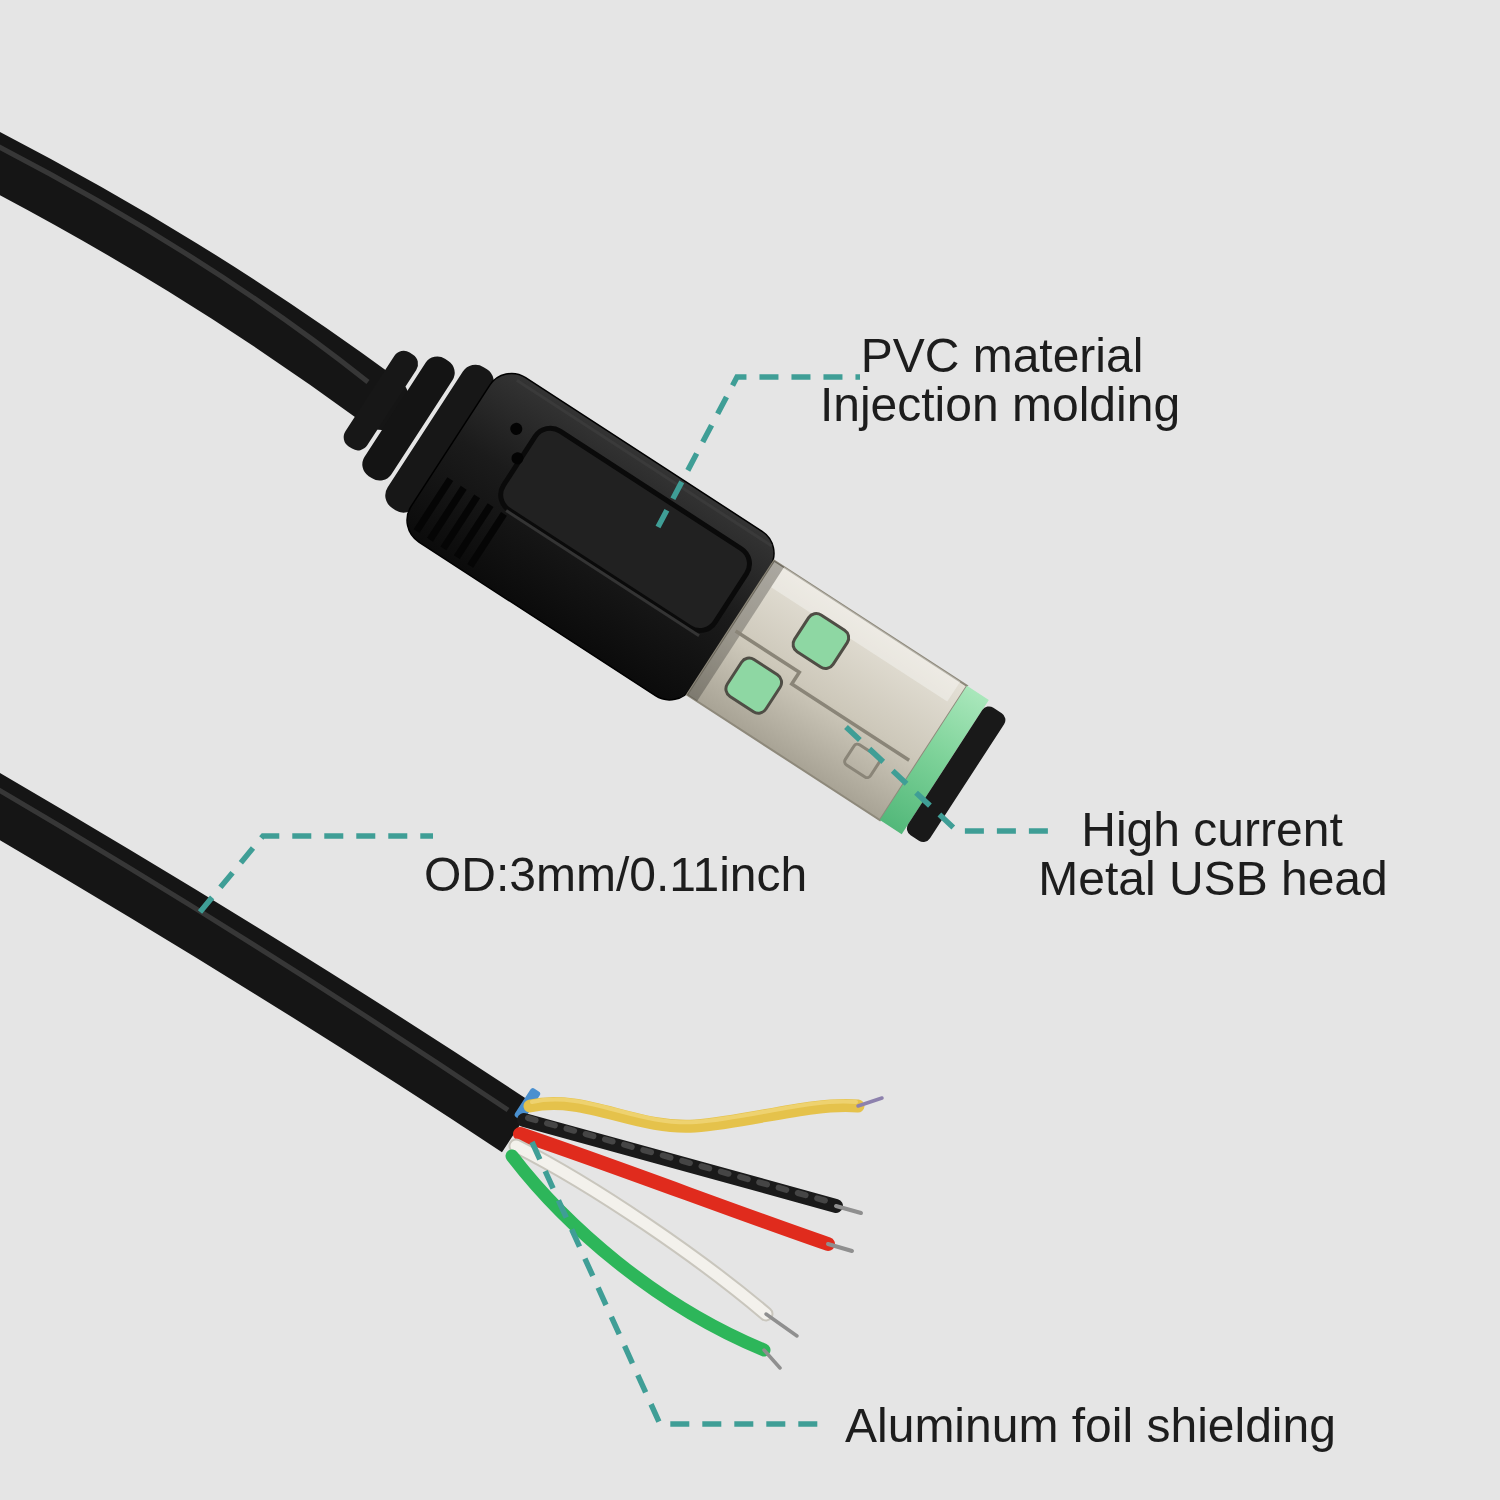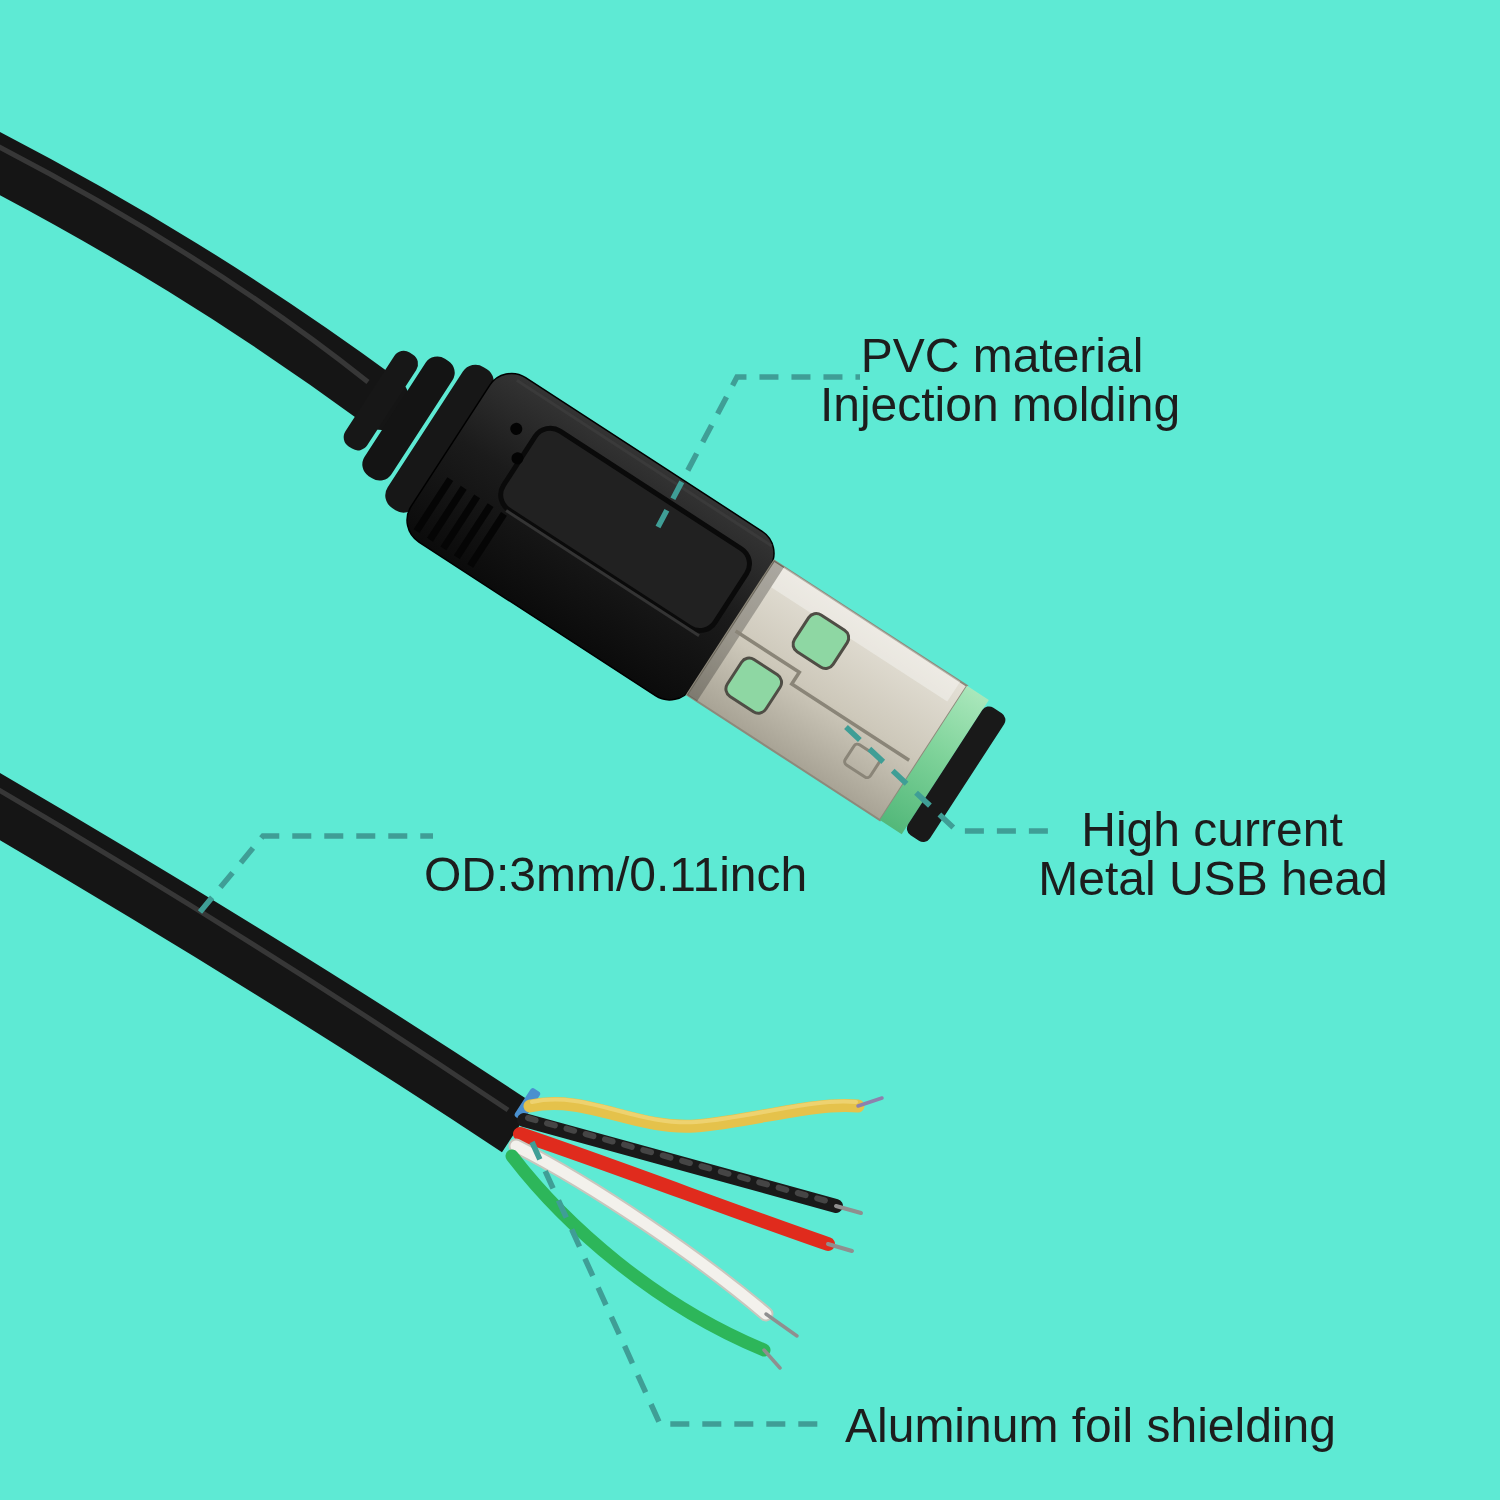--- a/index.html
+++ b/index.html
@@ -5,21 +5,21 @@
   html, body {
     margin: 0;
     padding: 0;
     background: #ffffff;
     font-family: "Liberation Sans", sans-serif;
   }
   .stage {
     position: relative;
     width: 1500px;
     height: 1500px;
-    background: #5eead4;
+    background: #e5e5e5;
     overflow: hidden;
   }
   svg { display: block; }
   text {
     font-family: "Liberation Sans", "DejaVu Sans", sans-serif;
     font-size: 48px;
     font-weight: 400;
   }
 </style>
 </head>

